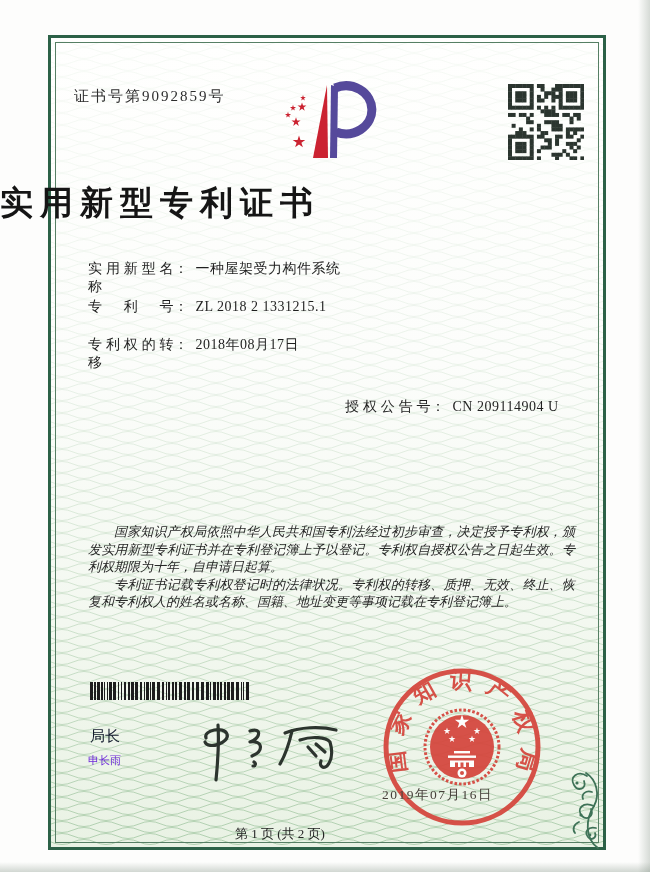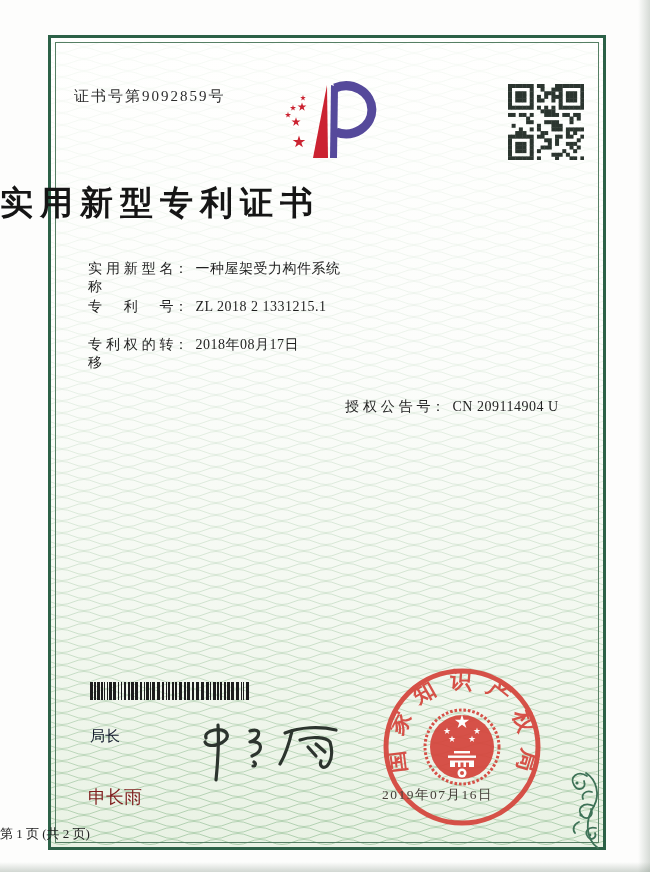--- a/index.html
+++ b/index.html
@@ -27,26 +27,26 @@
   .fields{position:absolute;left:88px;top:260px;width:487px;font-size:14px;color:#1f1f1f;z-index:2;}
   .field-row{position:relative;height:38px;letter-spacing:.5px;}
   .flabel{display:inline-block;width:86px;text-align:justify;text-align-last:justify;vertical-align:top;}
   .fcolon{margin-right:7px;}
   .pair.second{position:absolute;left:257px;top:0;margin-top:24px;}
   .body-text{position:absolute;left:88px;top:523px;width:487px;z-index:2;
     font-size:13px;font-style:italic;line-height:17.6px;text-align:justify;color:#262626;}
   .body-text p{margin:0;text-indent:2em;}
   .barcode{position:absolute;left:90px;top:682px;z-index:2;}
   .signer-title{position:absolute;left:90px;top:727px;font-size:15px;color:#0f172a;z-index:2;}
-  .signer-name{position:absolute;left:88px;top:753px;font-size:18px;color:#7f1d1d;z-index:2;margin-top:32px;}
+  .signer-name{position:absolute;left:88px;top:753px;font-size:11px;color:#6d28d9;z-index:2;}
   .signature{position:absolute;left:150px;top:700px;z-index:3;}
   .seal{position:absolute;left:374px;top:659px;opacity:.93;z-index:3;}
   .seal-date{position:absolute;left:382px;top:786px;font-size:13.5px;letter-spacing:1.5px;color:#46403a;z-index:4;}
   .flourish{position:absolute;left:534px;top:764px;z-index:2;}
-  .footer{position:absolute;left:0;top:825px;width:560px;text-align:left;font-size:13px;color:#242424;z-index:2;}
+  .footer{position:absolute;left:0;top:825px;width:560px;text-align:center;font-size:13px;color:#242424;z-index:2;}
 </style>
 </head>
 <body>
 
 <div class="paper">
 
   <div class="frame-outer">
     <svg class="waves" id="waves-svg" width="552" height="809" viewBox="0 0 552 809" preserveAspectRatio="none">
         <path d="M -44 6 q 11 -5 22 0 q 11 5 22 0 q 11 -5 22 0 q 11 5 22 0 q 11 -5 22 0 q 11 5 22 0 q 11 -5 22 0 q 11 5 22 0 q 11 -5 22 0 q 11 5 22 0 q 11 -5 22 0 q 11 5 22 0 q 11 -5 22 0 q 11 5 22 0 q 11 -5 22 0 q 11 5 22 0 q 11 -5 22 0 q 11 5 22 0 q 11 -5 22 0 q 11 5 22 0 q 11 -5 22 0 q 11 5 22 0 q 11 -5 22 0 q 11 5 22 0 q 11 -5 22 0 q 11 5 22 0 q 11 -5 22 0 q 11 5 22 0 q 11 -5 22 0 q 11 5 22 0" fill="none" stroke="#8fbb90" stroke-width="0.8" opacity="0.100"></path>
         <path d="M -66 12 q 11 -5 22 0 q 11 5 22 0 q 11 -5 22 0 q 11 5 22 0 q 11 -5 22 0 q 11 5 22 0 q 11 -5 22 0 q 11 5 22 0 q 11 -5 22 0 q 11 5 22 0 q 11 -5 22 0 q 11 5 22 0 q 11 -5 22 0 q 11 5 22 0 q 11 -5 22 0 q 11 5 22 0 q 11 -5 22 0 q 11 5 22 0 q 11 -5 22 0 q 11 5 22 0 q 11 -5 22 0 q 11 5 22 0 q 11 -5 22 0 q 11 5 22 0 q 11 -5 22 0 q 11 5 22 0 q 11 -5 22 0 q 11 5 22 0 q 11 -5 22 0 q 11 5 22 0 q 11 -5 22 0 q 11 5 22 0" fill="none" stroke="#8fbb90" stroke-width="0.8" opacity="0.100"></path>
@@ -409,20 +409,24 @@
 
   <div class="title">实用新型专利证书</div>
 
   <div class="fields" id="fields">
       <div class="field-row"><span class="pair"><span class="flabel">实用新型名称</span><span class="fcolon">：</span><span class="fvalue">一种屋架受力构件系统</span></span></div>
       <div class="field-row"><span class="pair"><span class="flabel">专利号</span><span class="fcolon">：</span><span class="fvalue">ZL 2018 2 1331215.1</span></span></div>
       <div class="field-row"><span class="pair"><span class="flabel">专利权的转移</span><span class="fcolon">：</span><span class="fvalue">2018年08月17日</span></span></div>
       <div class="field-row"><span class="pair second"><span class="flabel">授权公告号</span><span class="fcolon">：</span><span class="fvalue">CN 209114904 U</span></span></div>
     </div>
 
+  <div class="body-text" id="body-text">
+      <p>国家知识产权局依照中华人民共和国专利法经过初步审查，决定授予专利权，颁发实用新型专利证书并在专利登记簿上予以登记。专利权自授权公告之日起生效。专利权期限为十年，自申请日起算。</p>
+      <p>专利证书记载专利权登记时的法律状况。专利权的转移、质押、无效、终止、恢复和专利权人的姓名或名称、国籍、地址变更等事项记载在专利登记簿上。</p>
+    </div>
 
   <svg class="barcode" id="barcode-svg" width="162" height="18" viewBox="0 0 162 18">
       <rect x="0" y="0" width="3" height="18" fill="#1d1d1d"></rect>
       <rect x="4" y="0" width="2" height="18" fill="#1d1d1d"></rect>
       <rect x="7" y="0" width="3" height="18" fill="#1d1d1d"></rect>
       <rect x="11" y="0" width="2" height="18" fill="#1d1d1d"></rect>
       <rect x="14" y="0" width="1" height="18" fill="#1d1d1d"></rect>
       <rect x="17" y="0" width="1" height="18" fill="#1d1d1d"></rect>
       <rect x="19" y="0" width="3" height="18" fill="#1d1d1d"></rect>
       <rect x="23" y="0" width="3" height="18" fill="#1d1d1d"></rect>

